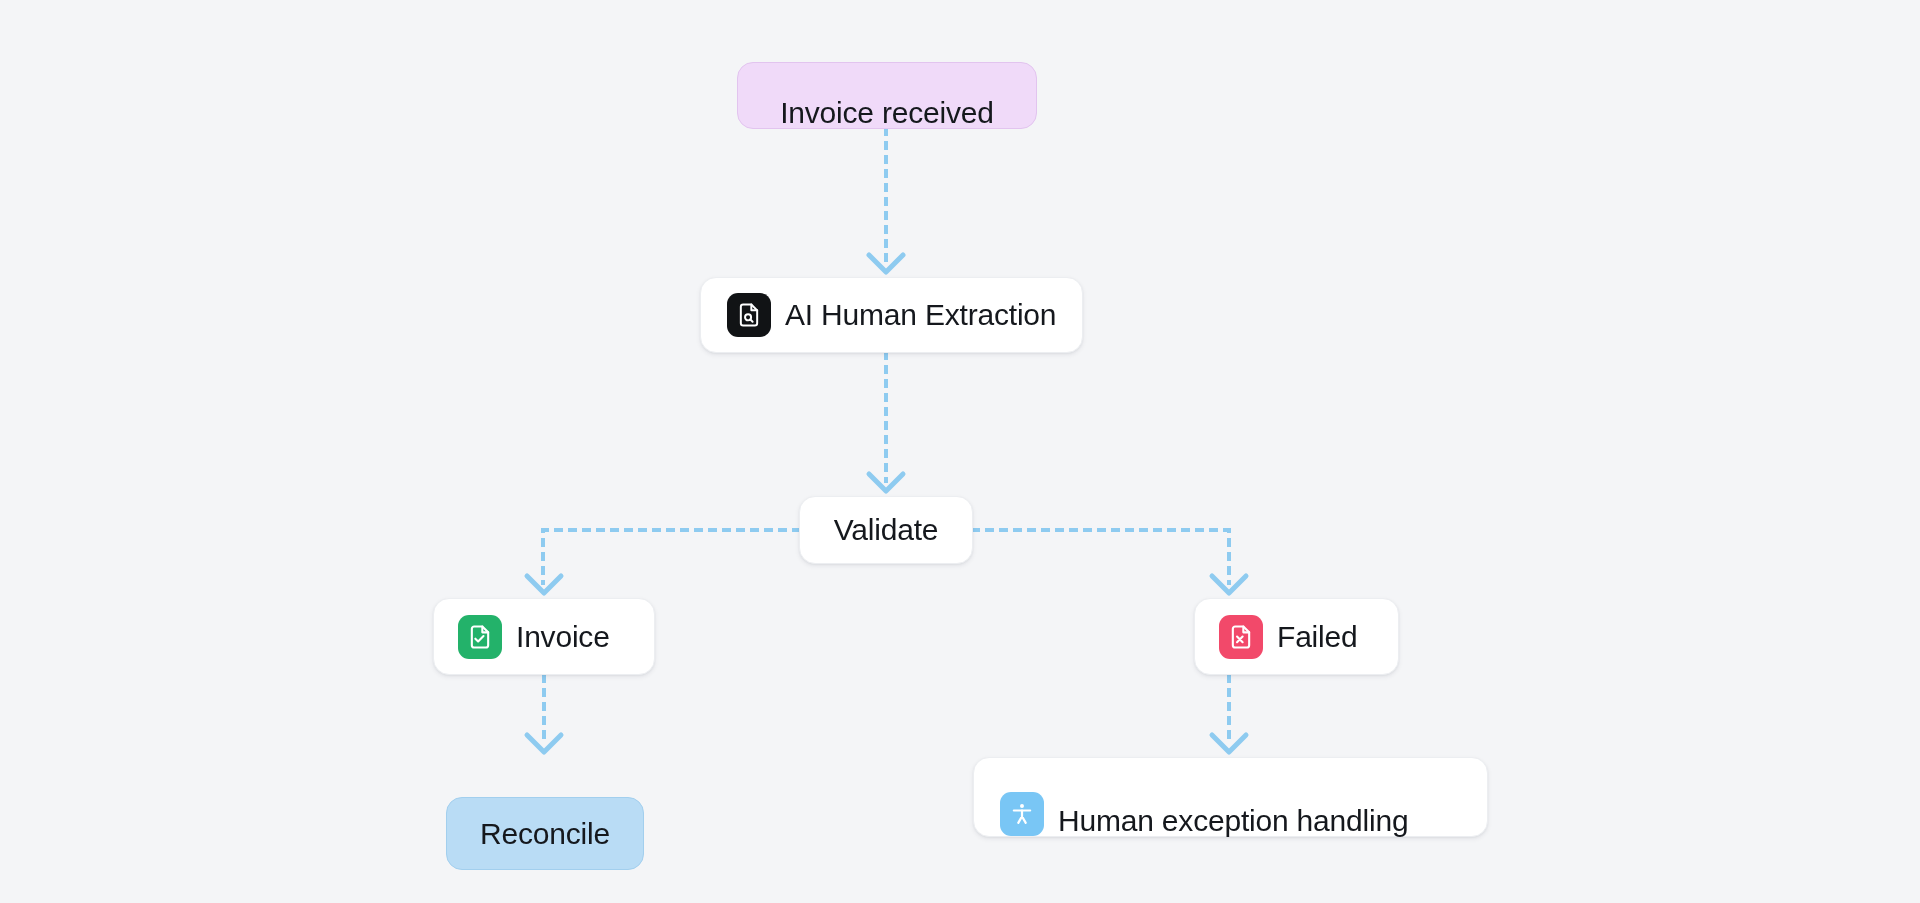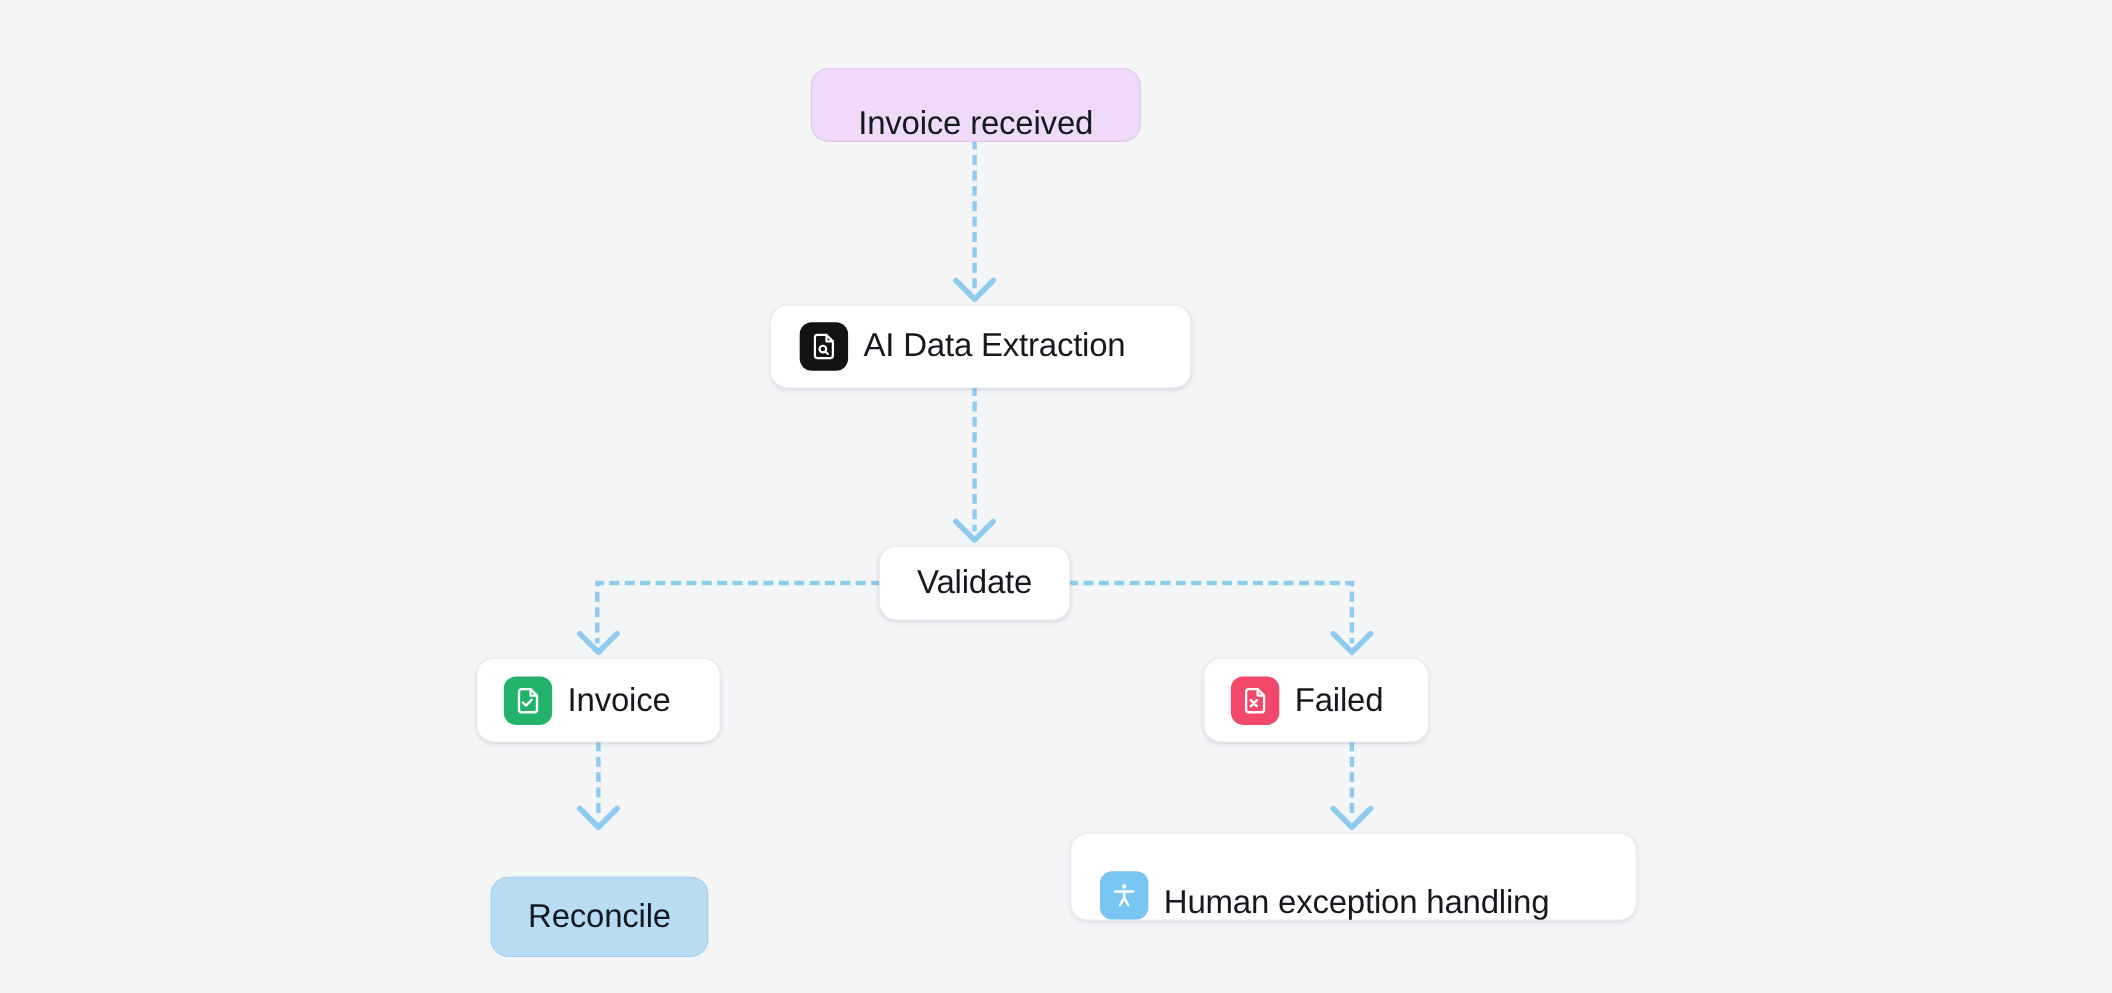--- a/index.html
+++ b/index.html
@@ -86,21 +86,21 @@
     padding: 0 26px; justify-content: flex-start;
   }
   #node-validate {
     left: 799px;  top: 496px; width: 174px; height: 68px;
   }
   #node-passed {
     left: 433px;  top: 598px; width: 222px; height: 77px;
     padding: 0 24px; justify-content: flex-start;
   }
   #node-failed {
-    left: 1094px; top: 598px; width: 205px; height: 77px;
+    left: 1194px; top: 598px; width: 205px; height: 77px;
     padding: 0 24px; justify-content: flex-start;
   }
   #node-reconcile {
     left: 446px;  top: 757px; width: 198px; height: 73px; margin-top: 40px;
   }
   #node-human-exception-handling {
     left: 973px;  top: 757px; width: 515px; height: 80px;
     padding: 0 26px; justify-content: flex-start; align-items: flex-end;
   }
 </style>
@@ -141,21 +141,21 @@
 
   <div id="node-ai-data-extraction" class="node card">
     <span class="chip dark">
       <svg width="28" height="28" viewBox="0 0 24 24" fill="none" stroke="#ffffff" stroke-width="1.7" stroke-linecap="round" stroke-linejoin="round">
         <path d="M14 3 H7 a2 2 0 0 0 -2 2 v14 a2 2 0 0 0 2 2 h10 a2 2 0 0 0 2 -2 V8 Z"></path>
         <path d="M14 3 v5 h5"></path>
         <circle cx="11.2" cy="14" r="2.6"></circle>
         <path d="M13.2 15.9 L15.1 17.8"></path>
       </svg>
     </span>
-    <span class="node-label">AI Data Extraction</span>
+    <span class="node-label">AI Human Extraction</span>
   </div>
 
   <div id="node-validate" class="node card">
     <span class="node-label">Validate</span>
   </div>
 
   <div id="node-passed" class="node card">
     <span class="chip green">
       <svg width="28" height="28" viewBox="0 0 24 24" fill="none" stroke="#ffffff" stroke-width="1.8" stroke-linecap="round" stroke-linejoin="round">
         <path d="M14 3 H7 a2 2 0 0 0 -2 2 v14 a2 2 0 0 0 2 2 h10 a2 2 0 0 0 2 -2 V8 Z"></path>

